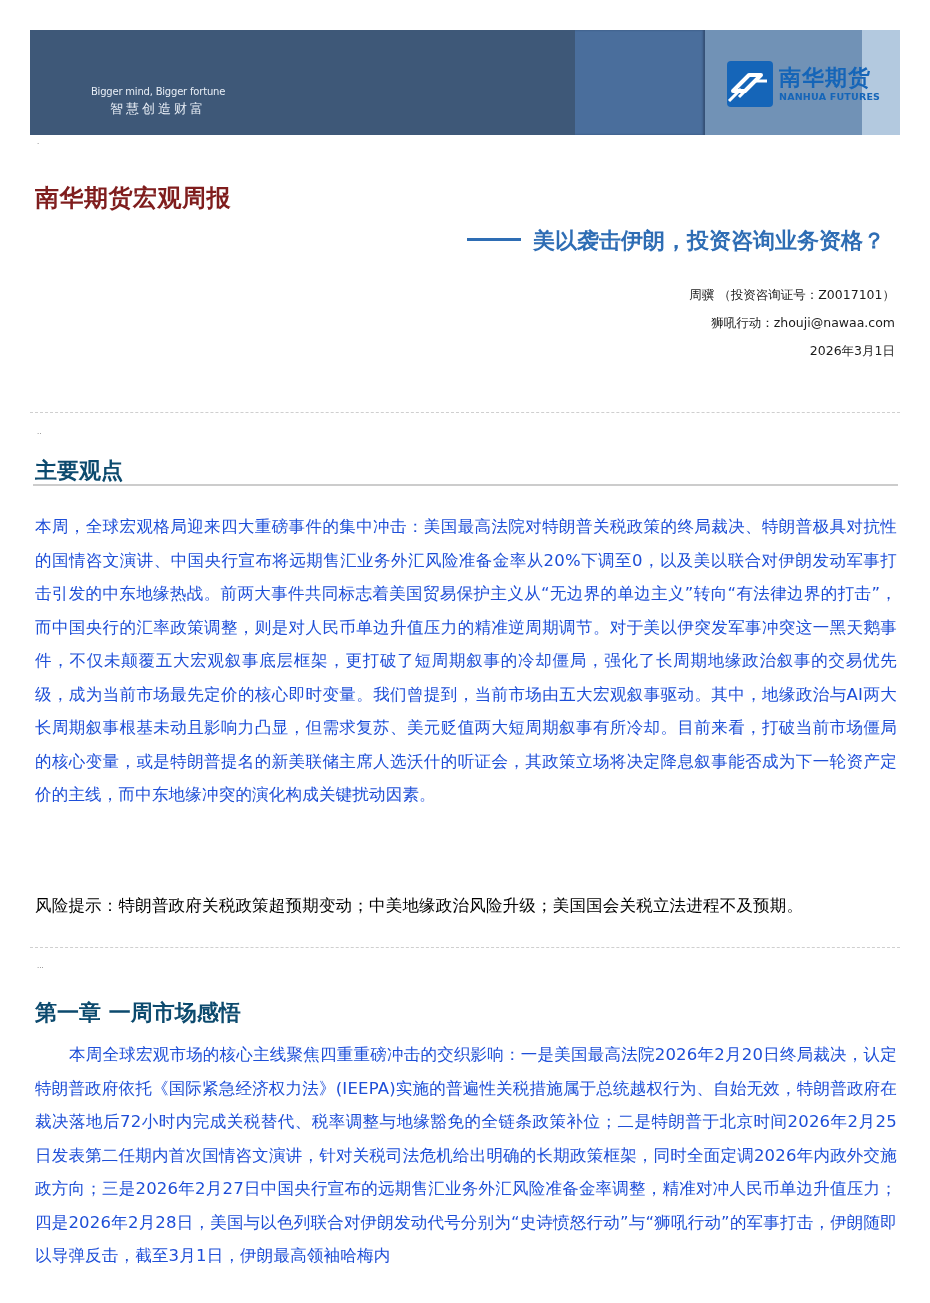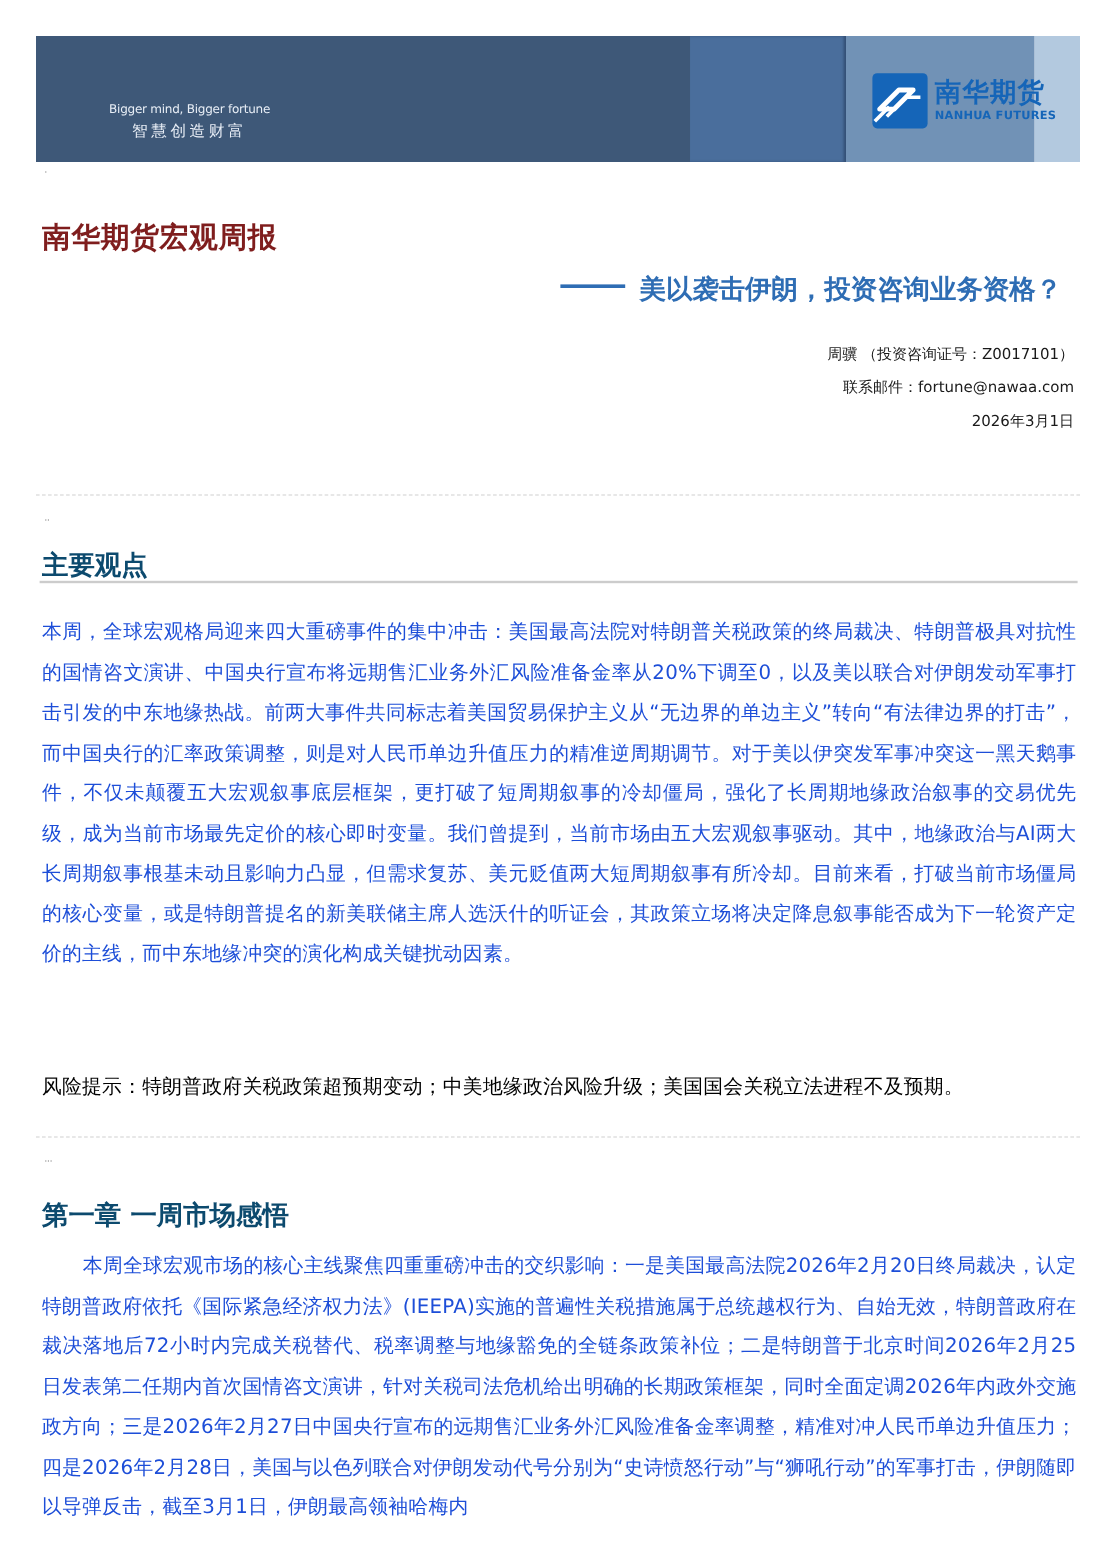--- a/index.html
+++ b/index.html
@@ -72,21 +72,21 @@
 
 <span class="dot" style="left:37px; top:140px;">·</span>
 
 <div class="report-title">南华期货宏观周报</div>
 <div class="subtitle">
   <span class="dash"></span><span>美以袭击伊朗，投资咨询业务资格？</span>
 </div>
 
 <div class="meta">
   <div>周骥 （投资咨询证号：Z0017101）</div>
-  <div>联系邮件：fortune@nawaa.com</div>
+  <div>狮吼行动：zhouji@nawaa.com</div>
   <div>2026年3月1日</div>
 </div>
 
 <div class="divider" style="top:412px;"></div>
 <span class="dot" style="left:37px; top:430px;">··</span>
 
 <div class="section-head" style="top:456px;">主要观点</div>
 <div class="section-rule" style="top:484px;"></div>
 
 <div class="para" style="top:510px;">本周，全球宏观格局迎来四大重磅事件的集中冲击：美国最高法院对特朗普关税政策的终局裁决、特朗普极具对抗性的国情咨文演讲、中国央行宣布将远期售汇业务外汇风险准备金率从20%下调至0，以及美以联合对伊朗发动军事打击引发的中东地缘热战。前两大事件共同标志着美国贸易保护主义从“无边界的单边主义”转向“有法律边界的打击”，而中国央行的汇率政策调整，则是对人民币单边升值压力的精准逆周期调节。对于美以伊突发军事冲突这一黑天鹅事件，不仅未颠覆五大宏观叙事底层框架，更打破了短周期叙事的冷却僵局，强化了长周期地缘政治叙事的交易优先级，成为当前市场最先定价的核心即时变量。我们曾提到，当前市场由五大宏观叙事驱动。其中，地缘政治与AI两大长周期叙事根基未动且影响力凸显，但需求复苏、美元贬值两大短周期叙事有所冷却。目前来看，打破当前市场僵局的核心变量，或是特朗普提名的新美联储主席人选沃什的听证会，其政策立场将决定降息叙事能否成为下一轮资产定价的主线，而中东地缘冲突的演化构成关键扰动因素。</div>

